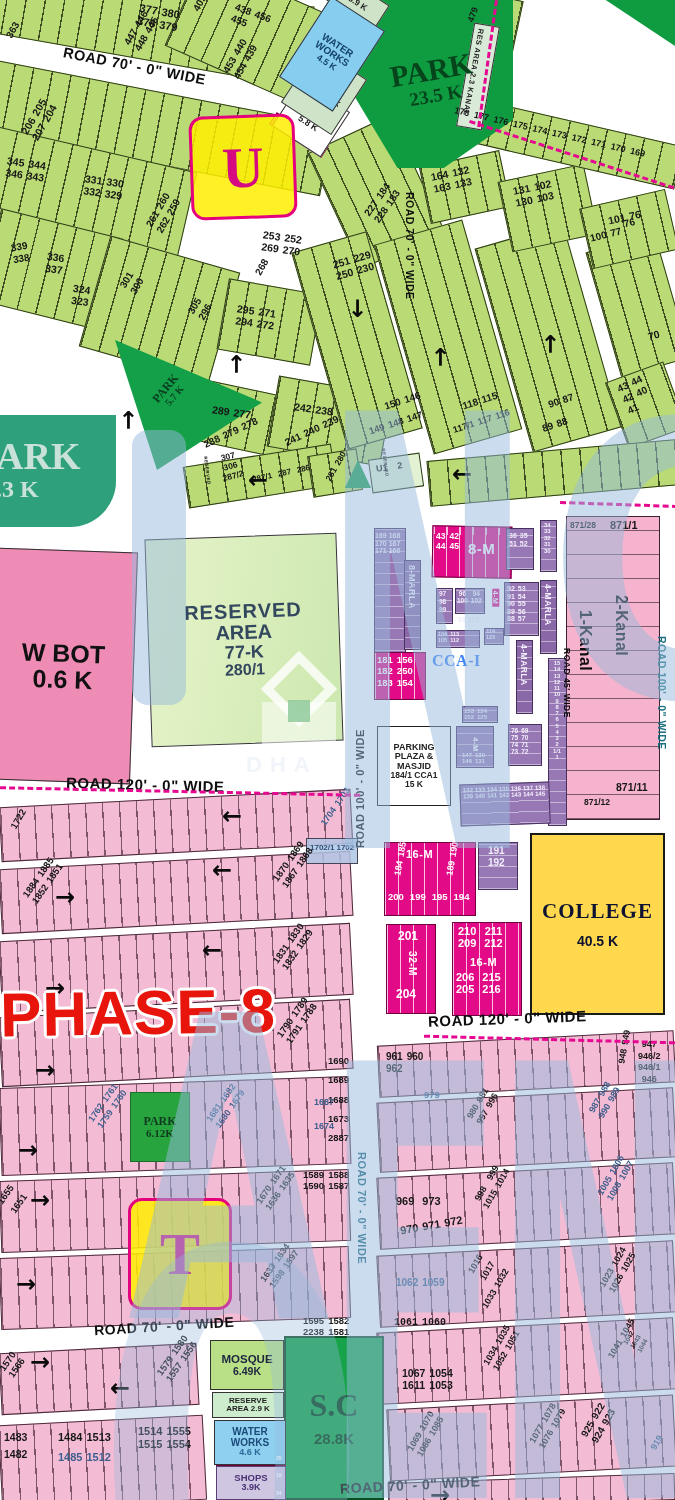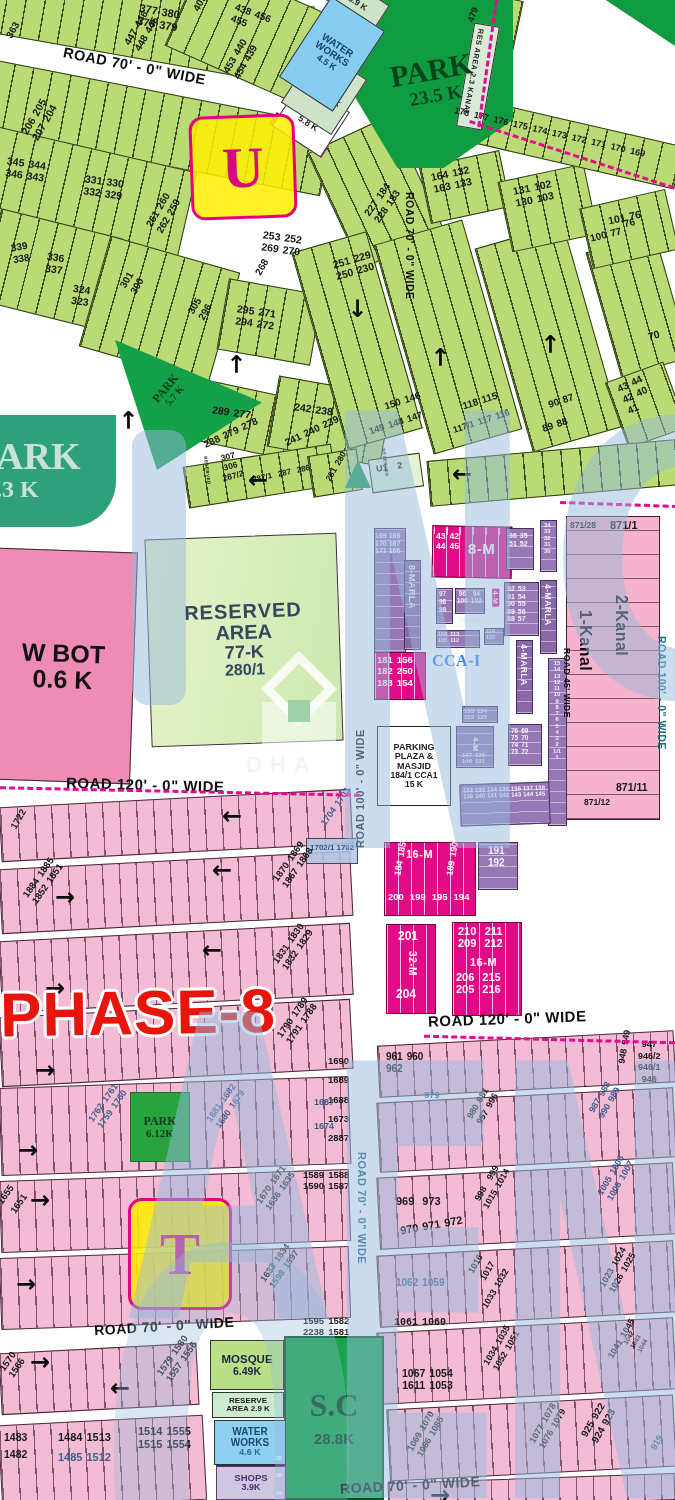--- a/index.html
+++ b/index.html
@@ -556,20 +556,24 @@
       <span>212</span>
     </div>
   <div class="rl" style="left:470px;top:956px;font-size:11px;color:#fff;">16-M</div>
   <div class="nums" style="left:456px;top:972px;grid-template-columns:repeat(2,auto);gap:0 8px;font-size:11px;color:#fff;">
       <span>206</span>
       <span>215</span>
       <span>205</span>
       <span>216</span>
     </div>
 
+  <div class="fac" style="left:530px;top:833px;width:135px;height:182px;background:#ffd84d;border:2px solid #1a1a1a;z-index:12;">
+    <span class="serif" style="font-size:21px;font-weight:900;color:#0d1330;letter-spacing:1px;">COLLEGE</span>
+    <span style="font-size:14px;color:#0d1330;margin-top:12px;">40.5 K</span>
+  </div>
 
   <div class="g sp" style="left:0;top:798px;width:352px;height:55px;transform:rotate(-3deg);"></div>
   <div class="g sp" style="left:0;top:860px;width:352px;height:65px;transform:rotate(-3deg);"></div>
   <div class="g sp" style="left:0;top:932px;width:352px;height:72px;transform:rotate(-3deg);"></div>
   <div class="g sp" style="left:0;top:1008px;width:352px;height:70px;transform:rotate(-3deg);"></div>
   <div class="g sp" style="left:0;top:1082px;width:350px;height:88px;transform:rotate(-2deg);"></div>
   <div class="g sp" style="left:0;top:1175px;width:350px;height:72px;transform:rotate(-2deg);"></div>
   <div class="g sp" style="left:0;top:1252px;width:350px;height:72px;transform:rotate(-2deg);"></div>
   <div class="g sp" style="left:0;top:1348px;width:198px;height:62px;transform:rotate(-3deg);"></div>
   <div class="g sp" style="left:0;top:1420px;width:205px;height:85px;transform:rotate(-3deg);"></div>

